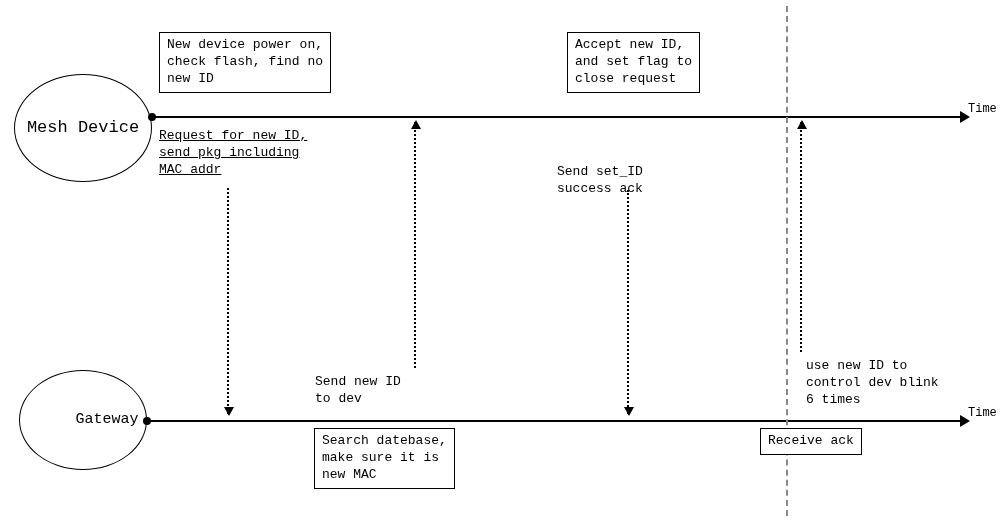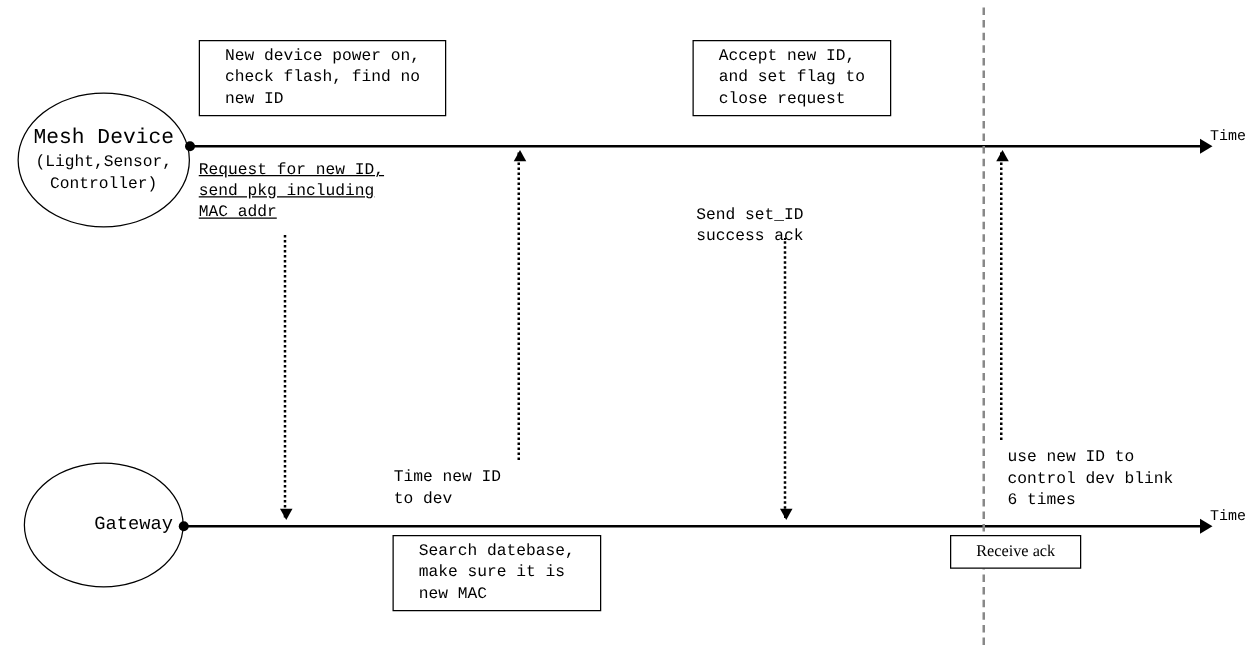--- a/index.html
+++ b/index.html
@@ -45,21 +45,21 @@
     border-top: 6px solid transparent;
     border-bottom: 6px solid transparent;
   }
   .time-label {
     position: absolute;
     font-size: 12px;
   }
   .box {
     position: absolute;
     border: 1px solid #000;
-    padding: 4px 20px;
+    padding: 4px 7px;
     line-height: 1.3;
     background: #fff;
   }
   .label {
     position: absolute;
     line-height: 1.3;
   }
   .dotted-v {
     position: absolute;
     width: 0;
@@ -86,56 +86,54 @@
     width: 0;
     border-left: 2px dashed #888;
   }
 </style>
 </head>
 <body>
 
 <div class="ellipse" style="left:14px; top:74px; width:138px; height:108px;">
   <div>
     <div style="font-size:17px;">Mesh Device</div>
-    <div style="font-size:13px; white-space:pre;">(Light,Sensor,
-Controller)</div>
   </div>
 </div>
 
 <div class="ellipse" style="left:19px; top:370px; width:128px; height:100px;">
   <div style="font-size:15px;margin-left:48px;">Gateway</div>
 </div>
 
 <div class="timeline" style="left:152px; top:116px; width:810px;"></div>
 <div class="time-label" style="left:968px; top:102px;">Time</div>
 
 <div class="timeline" style="left:147px; top:420px; width:815px;"></div>
 <div class="time-label" style="left:968px; top:406px;">Time</div>
 
 <div class="dashed-divider" style="left:786px; top:6px; height:510px;"></div>
 
 <div class="box" style="left:159px; top:32px; white-space:pre;">New device power on,
 check flash, find no
 new ID</div>
 
-<div class="box" style="left:554px; top:32px; white-space:pre;">Accept new ID,
+<div class="box" style="left:567px; top:32px; white-space:pre;">Accept new ID,
 and set flag to
 close request</div>
 
 <div class="box" style="left:314px; top:428px; white-space:pre;">Search datebase,
 make sure it is
 new MAC</div>
 
-<div class="box" style="left:760px; top:428px;font-family:Liberation Serif, serif;">Receive ack</div>
+<div class="box" style="left:760px; top:428px;">Receive ack</div>
 
 <div class="label" style="left:159px; top:128px; white-space:pre;text-decoration:underline;">Request for new ID,
 send pkg including
 MAC addr</div>
 
-<div class="label" style="left:315px; top:374px; white-space:pre;">Time new ID
+<div class="label" style="left:315px; top:374px; white-space:pre;">Send new ID
 to dev</div>
 
 <div class="label" style="left:557px; top:164px; white-space:pre;">Send set_ID
 success ack</div>
 
 <div class="label" style="left:806px; top:358px; white-space:pre;">use new ID to
 control dev blink
 6 times</div>
 
 <div class="dotted-v" style="left:227px; top:188px; height:226px;">

